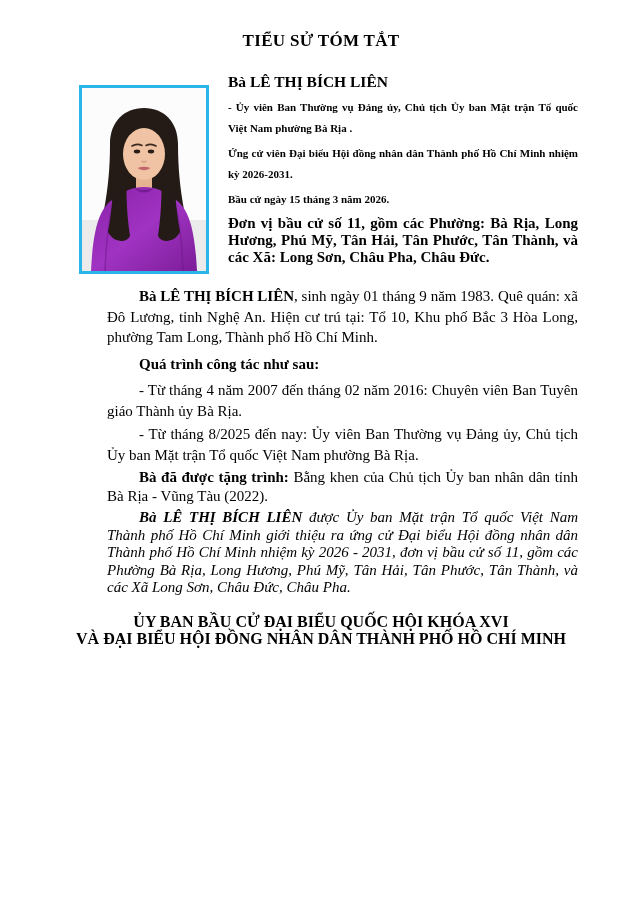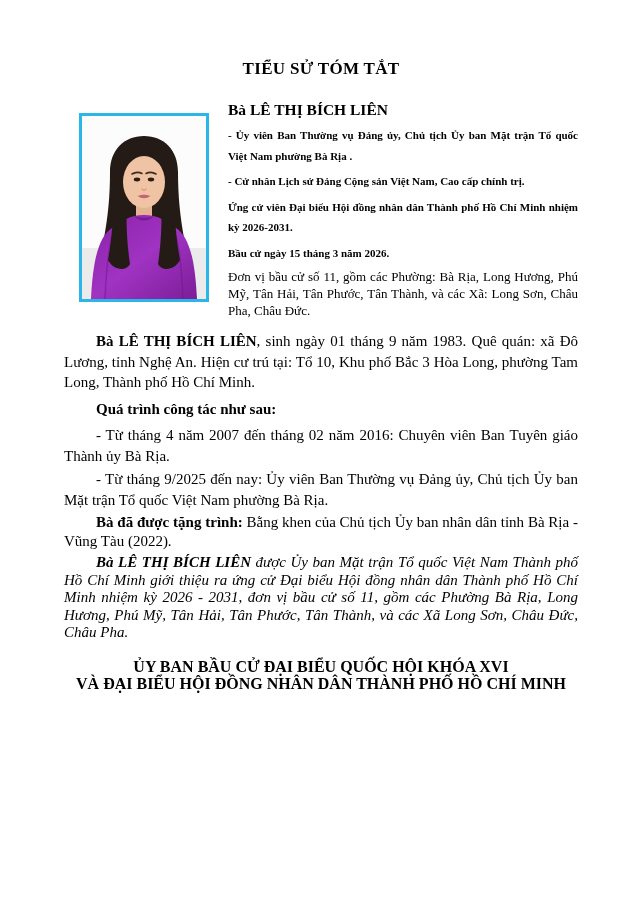--- a/index.html
+++ b/index.html
@@ -5,21 +5,21 @@
   html,body{margin:0;padding:0;background:#fff;}
   .page{
     position:relative;
     width:640px;height:905px;
     background:#ffffff;
     font-family:"Liberation Serif","DejaVu Serif",serif;
     color:#000;
     overflow:hidden;
     box-sizing:border-box;
   }
-  .content{padding:58px 62px 0 64px;box-sizing:border-box;}
+  .content{padding:30px 62px 0 64px;box-sizing:border-box;}
   .doc-title{
     margin:0;
     font-size:17px;font-weight:bold;
     text-align:center;letter-spacing:.3px;
     line-height:22px;
   }
   .top-row{display:flex;margin-top:20px;align-items:flex-start;}
   .photo-frame{
     flex:0 0 auto;
     margin-left:15px;margin-top:13px;
@@ -30,25 +30,25 @@
   }
   .photo-frame svg{display:block;}
   .info-col{flex:1 1 auto;padding-left:19px;min-width:0;}
   .info-name{font-size:15.5px;font-weight:bold;margin:0 0 6px 0;line-height:19px;}
   .info-par{
     font-size:11px;font-weight:bold;
     line-height:20.5px;text-align:justify;
     margin:0 0 5px 0;
   }
   .info-district{
-    font-size:13px;font-weight:normal;
+    font-size:15px;font-weight:bold;
     line-height:17px;text-align:justify;
     margin:2px 0 0 0;
   }
-  .body-text{margin-top:12px;}
+  .body-text{margin-top:12px;margin-left:43px;}
   .par{
     font-size:15px;line-height:20.5px;
     text-align:justify;text-indent:32px;
     margin:0 0 3px 0;
   }
   .par.bold{font-weight:bold;}
   .par.heading{margin:6px 0 6px 0;}
   .par.award{line-height:18.5px;margin-top:3px;}
   .par.tight{line-height:17.5px;margin-top:4px;font-style:italic;}
   .par b{font-weight:bold;}
@@ -100,34 +100,33 @@
 
           <path d="M60,73 Q62,75.5 64,73" stroke="#cf9f7e" stroke-width="1.3" fill="none" stroke-linecap="round"></path>
 
           <path d="M55.5,80 Q62,77.5 68.5,80 Q62,84.5 55.5,80 Z" fill="#c4666d"></path>
         </svg>
       </div>
 
       <div class="info-col">
         <p class="info-name">Bà LÊ THỊ BÍCH LIÊN</p>
         <p class="info-par">- Ủy viên Ban Thường vụ Đảng ủy, Chủ tịch Ủy ban Mặt trận Tổ quốc Việt Nam phường Bà Rịa .</p>
-        <p class="info-par">- Cử nhân Lịch sử Đảng Cộng sản Việt Nam, Cao cấp chính trị.</p>
         <p class="info-par">Ứng cử viên Đại biểu Hội đồng nhân dân Thành phố Hồ Chí Minh nhiệm kỳ 2026-2031.</p>
         <p class="info-par">Bầu cử ngày 15 tháng 3 năm 2026.</p>
         <p class="info-district">Đơn vị bầu cử số 11, gồm các Phường: Bà Rịa, Long Hương, Phú Mỹ, Tân Hải, Tân Phước, Tân Thành, và các Xã: Long Sơn, Châu Pha, Châu Đức.</p>
       </div>
     </div>
 
     <div class="body-text">
       <p class="par"><b>Bà LÊ THỊ BÍCH LIÊN</b><span>, sinh ngày 01 tháng 9 năm 1983. Quê quán: xã Đô Lương, tỉnh Nghệ An. Hiện cư trú tại: Tổ 10, Khu phố Bắc 3 Hòa Long, phường Tam Long, Thành phố Hồ Chí Minh.</span></p>
 
       <p class="par bold heading">Quá trình công tác như sau:</p>
 
       <p class="par">- Từ tháng 4 năm 2007 đến tháng 02 năm 2016: Chuyên viên Ban Tuyên giáo Thành ủy Bà Rịa.</p>
-      <p class="par">- Từ tháng 9/2025 đến nay: Ủy viên Ban Thường vụ Đảng ủy, Chủ tịch Ủy ban Mặt trận Tổ quốc Việt Nam phường Bà Rịa.</p>
+      <p class="par">- Từ tháng 8/2025 đến nay: Ủy viên Ban Thường vụ Đảng ủy, Chủ tịch Ủy ban Mặt trận Tổ quốc Việt Nam phường Bà Rịa.</p>
 
       <p class="par award"><b>Bà đã được tặng trình:</b><span> Bằng khen của Chủ tịch Ủy ban nhân dân tỉnh Bà Rịa - Vũng Tàu (2022).</span></p>
 
       <p class="par tight"><b>Bà LÊ THỊ BÍCH LIÊN</b><span> được Ủy ban Mặt trận Tổ quốc Việt Nam Thành phố Hồ Chí Minh giới thiệu ra ứng cử Đại biểu Hội đồng nhân dân Thành phố Hồ Chí Minh nhiệm kỳ 2026 - 2031, đơn vị bầu cử số 11, gồm các Phường Bà Rịa, Long Hương, Phú Mỹ, Tân Hải, Tân Phước, Tân Thành, và các Xã Long Sơn, Châu Đức, Châu Pha.</span></p>
     </div>
 
     <div class="footer">
       <p class="footer-line">ỦY BAN BẦU CỬ ĐẠI BIỂU QUỐC HỘI KHÓA XVI</p>
       <p class="footer-line">VÀ ĐẠI BIỂU HỘI ĐỒNG NHÂN DÂN THÀNH PHỐ HỒ CHÍ MINH</p>
     </div>

